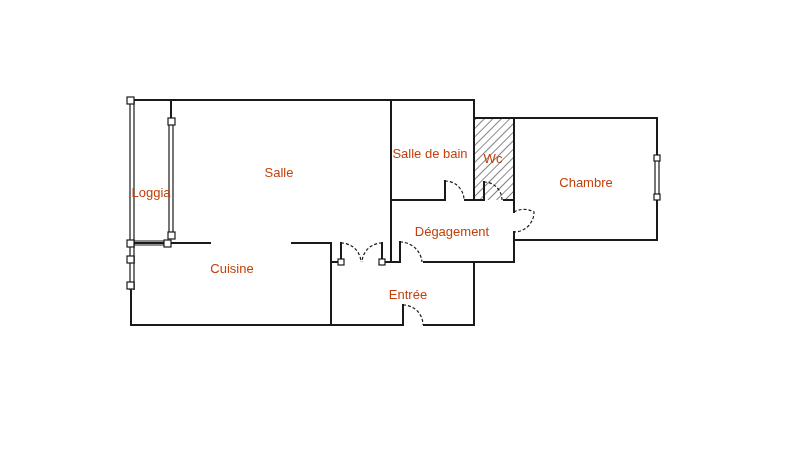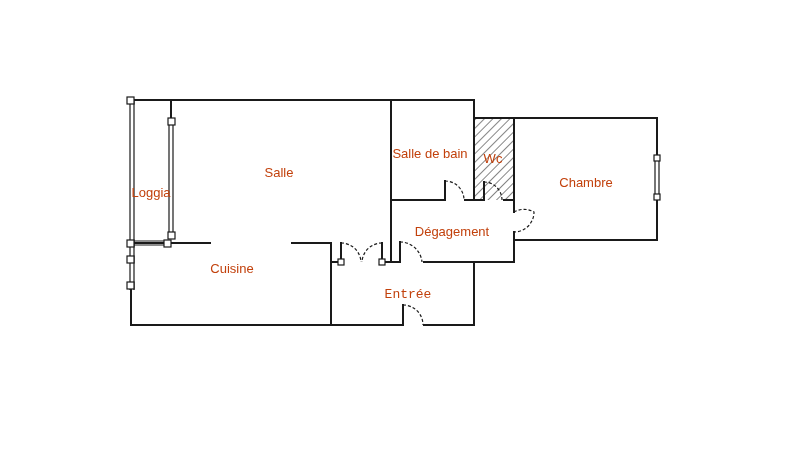--- a/index.html
+++ b/index.html
@@ -106,13 +106,13 @@
   </g>
 </svg>
 
 <div class="room-label" style="left:151px;top:160px;margin-top:32px;">Loggia</div>
 <div class="room-label" style="left:279px;top:172px;">Salle</div>
 <div class="room-label" style="left:430px;top:153px;">Salle de bain</div>
 <div class="room-label" style="left:493px;top:158px;text-align:center;">Wc</div>
 <div class="room-label" style="left:586px;top:182px;">Chambre</div>
 <div class="room-label" style="left:452px;top:231px;">Dégagement</div>
 <div class="room-label" style="left:232px;top:268px;">Cuisine</div>
-<div class="room-label" style="left:408px;top:294px;font-family:Liberation Mono, monospace;">Entrée</div>
+<div class="room-label" style="left:408px;top:294px;">Entrée</div>
 
 </body></html>

